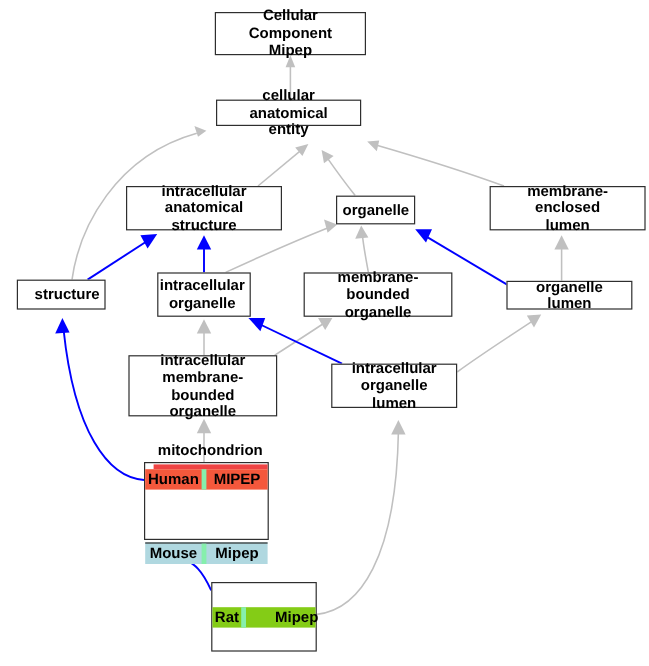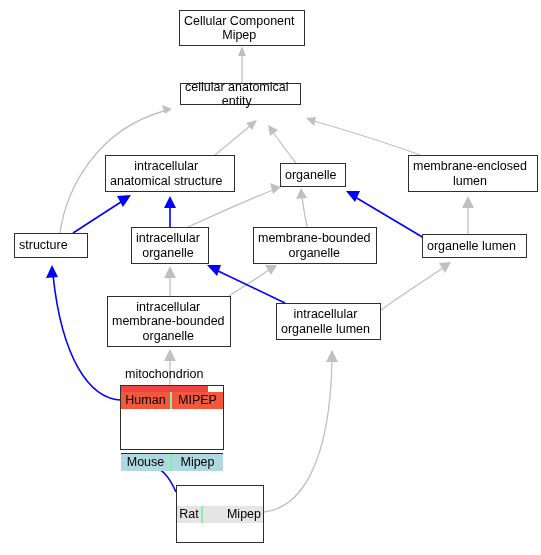--- a/index.html
+++ b/index.html
@@ -24,34 +24,35 @@
     width: 541px;
     height: 555px;
   }
   .node {
     position: absolute;
     box-sizing: border-box;
     background: #ffffff;
     border: 1px solid #2e2e2e;
     display: flex;
     flex-direction: column;
-    align-items: flex-start;
+    align-items: flex-end;
     justify-content: center;
     z-index: 5;
+    font-weight: bold;
   }
   .node .title {
     text-align: center;
     font-size: 12.5px;
     line-height: 14.5px;
     color: #000000;
     padding: 2px 4px;
     white-space: pre-line;
   }
   .node.tbl .title {
-    border-bottom: 6px solid #ef4444;
+    border-bottom: 4px solid #ef4444;
     padding: 3px 4px 4px 4px;
   }
   .gene-row {
     display: flex;
     width: 100%;
     box-sizing: border-box;
   }
   .gene-row + .gene-row {
     border-top: 1px solid #2e2e2e;
   }
@@ -59,21 +60,21 @@
     flex: 1 1 50%;
     text-align: center;
     font-size: 12.5px;
     line-height: 15px;
     color: #000000;
     padding: 1px 2px;
     box-sizing: border-box;
     white-space: nowrap;
   }
   .gene-cell.first {
-    border-right: 2px solid #86efac;
+    border-right: 4px solid #86efac;
   }
 </style>
 </head>
 <body>
 
 <div id="graph">
 
   <svg id="edges" viewBox="0 0 541 555" xmlns="http://www.w3.org/2000/svg">
       <g>
         <path d="M242,83 C242,72 242,62 242,54" fill="none" stroke="#c0c0c0" stroke-width="1.3"></path>
@@ -201,20 +202,20 @@
         <div class="gene-row" style="background: rgb(244, 88, 60);">
           <div class="gene-cell first">Human</div>
           <div class="gene-cell">MIPEP</div>
         </div>
         <div class="gene-row" style="background: rgb(176, 216, 224); margin-top: 44px;">
           <div class="gene-cell first">Mouse</div>
           <div class="gene-cell">Mipep</div>
         </div>
       </div>
       <div class="node tbl" style="left: 176px; top: 485px; width: 88px; height: 58px;">
-        <div class="gene-row" style="background: #e5e5e5; gap: 22px;">
+        <div class="gene-row" style="background: #84cc16; gap: 22px;">
           <div class="gene-cell first">Rat</div>
           <div class="gene-cell">Mipep</div>
         </div>
       </div>
     </div>
 
 </div>
 
 </body></html>

